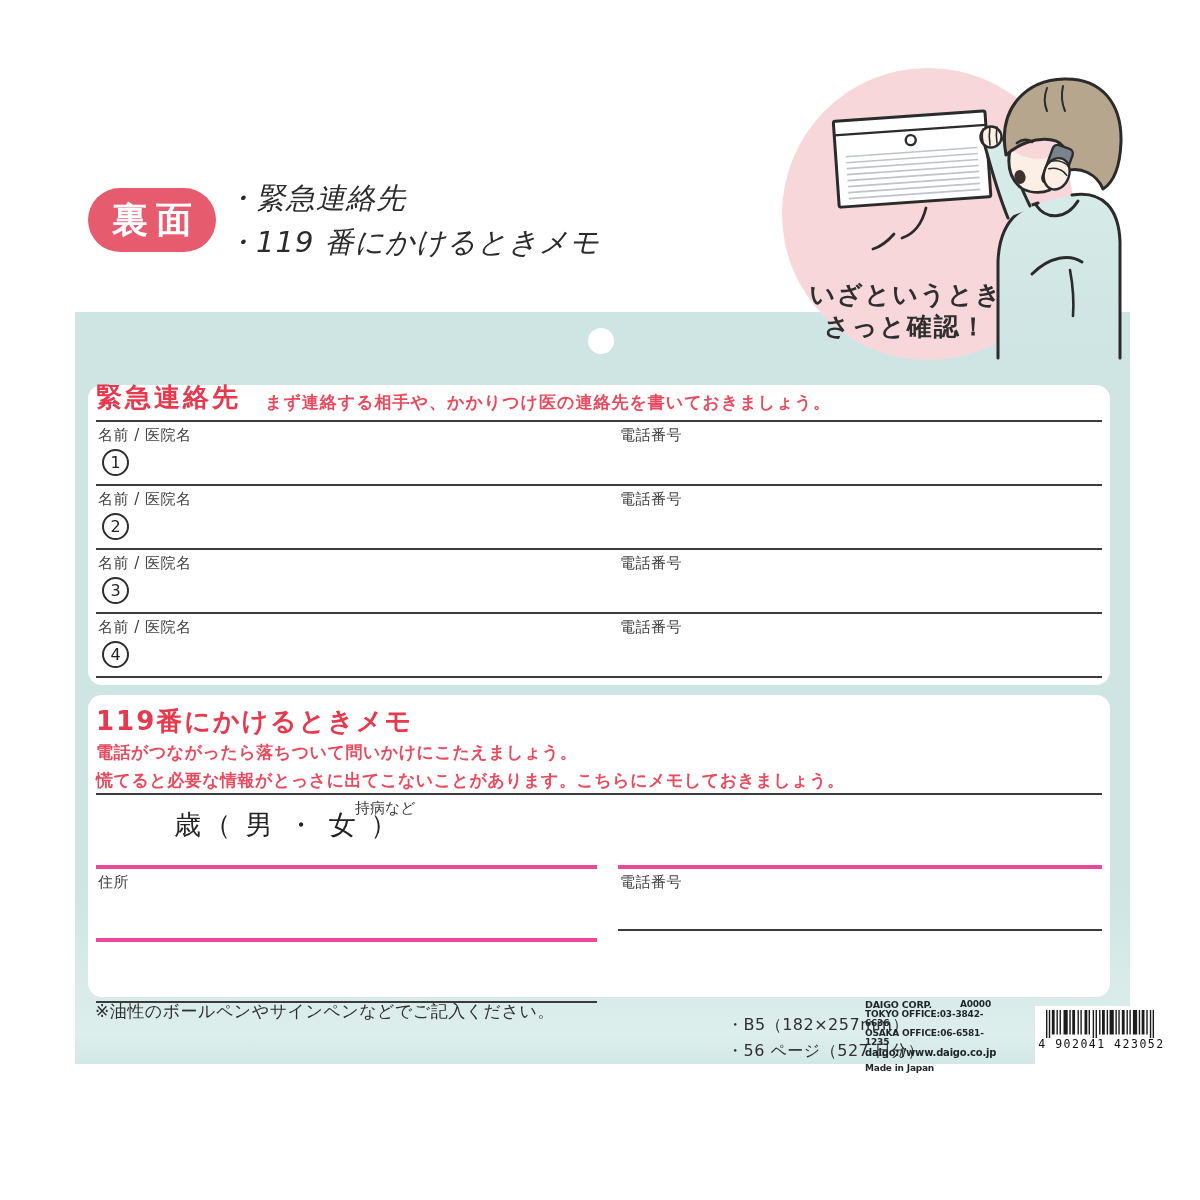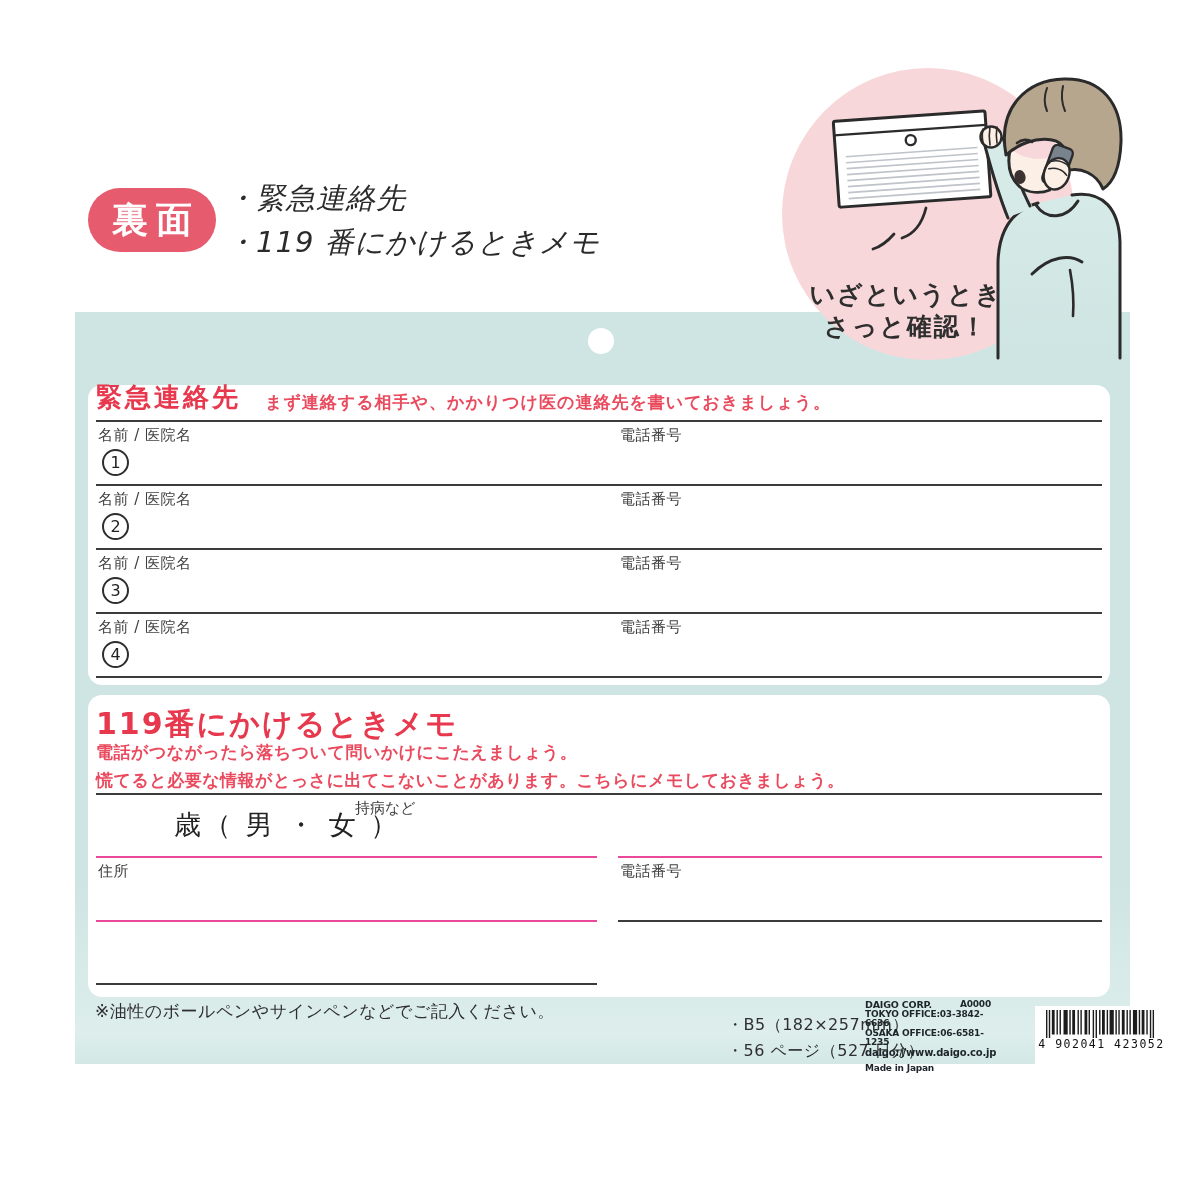--- a/index.html
+++ b/index.html
@@ -30,31 +30,31 @@
   .rows{position:absolute;left:8px;right:8px;top:35px;}
   .e-row{position:relative;height:64px;border-top:2px solid #3b3b3b;box-sizing:border-box;}
   .row-end{height:0;border-top:2px solid #3b3b3b;}
   .f-label{position:absolute;top:4px;font-size:15px;color:#3f3f3f;letter-spacing:0.5px;white-space:nowrap;}
   .name-label{left:2px;}
   .phone-label{left:524px;}
   .circled{position:absolute;left:6px;top:27px;width:27px;height:27px;border:2px solid #2e2e2e;
            border-radius:50%;display:flex;align-items:center;justify-content:center;
            font-size:16px;color:#222;box-sizing:border-box;}
 
-  .m-title{position:absolute;left:8px;top:9px;font-size:30px;font-weight:bold;color:#e7384e;letter-spacing:2px;}
+  .m-title{position:absolute;left:8px;top:9px;font-size:26px;font-weight:bold;color:#e7384e;letter-spacing:2px;}
   .m-desc{position:absolute;left:8px;font-size:17px;font-weight:bold;color:#ea4a5e;letter-spacing:0.5px;white-space:nowrap;}
   .m-desc1{top:46px;}
   .m-desc2{top:74px;}
   .age-row{position:absolute;left:8px;right:8px;top:98px;height:77px;border-top:2px solid #3b3b3b;box-sizing:border-box;}
   .age-text{position:absolute;left:78px;top:12px;font-size:27px;color:#222;letter-spacing:3px;}
   .chronic{position:absolute;left:259px;top:4px;font-size:15px;color:#3f3f3f;}
   .cols{position:absolute;left:8px;right:8px;top:161px;display:flex;gap:21px;}
   .col-left{width:501px;flex:none;}
   .col-right{width:484px;flex:none;}
-  .m-row{position:relative;height:63.5px;border-top:2px solid #ec4899;box-sizing:border-box;}
+  .m-row{position:relative;height:63.5px;border-top:4px solid #ec4899;box-sizing:border-box;margin-top:9px;}
   .m-label{position:absolute;left:2px;top:4px;font-size:15px;color:#3f3f3f;letter-spacing:0.5px;}
 
   .note{position:absolute;left:20px;top:688px;font-size:17px;color:#2f2f2f;letter-spacing:0.5px;}
   .specs{position:absolute;left:652px;top:700px;font-size:16px;color:#2f2f2f;line-height:26px;letter-spacing:0.5px;}
   .company{position:absolute;left:790px;top:688px;width:126px;font-size:9px;font-weight:bold;
            color:#1d242a;line-height:9.5px;letter-spacing:-0.2px;}
   .company-row{display:flex;justify-content:space-between;}
   .company-name{font-size:9.5px;}
   .company-url{font-size:10px;}
   .company-made{margin-top:7px;}

